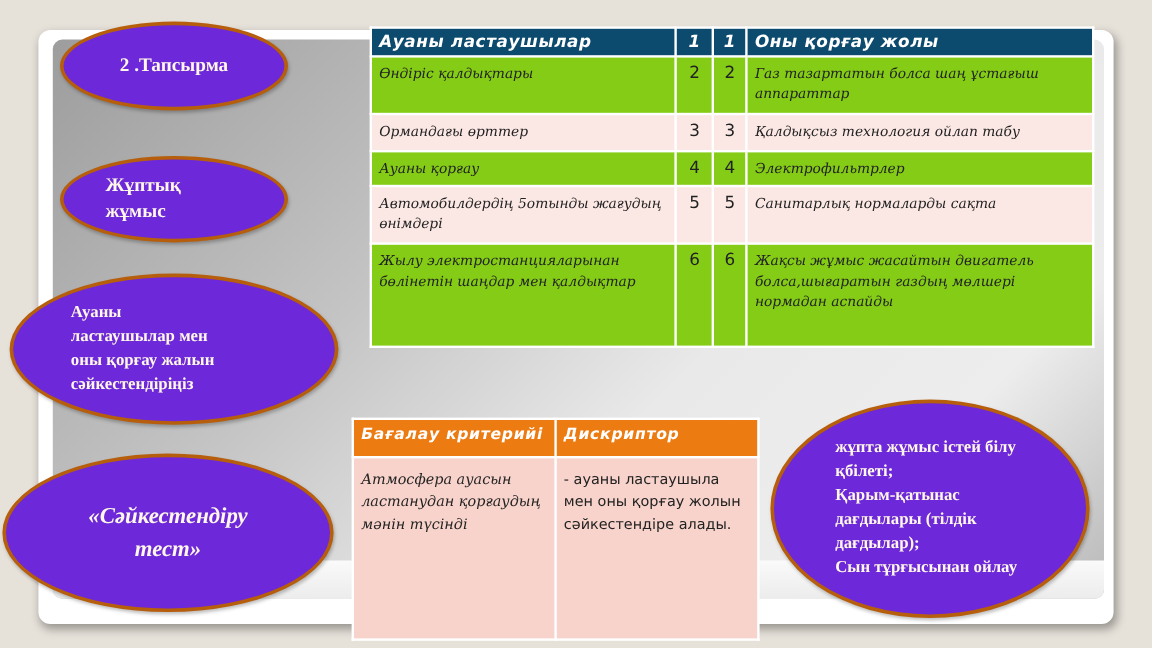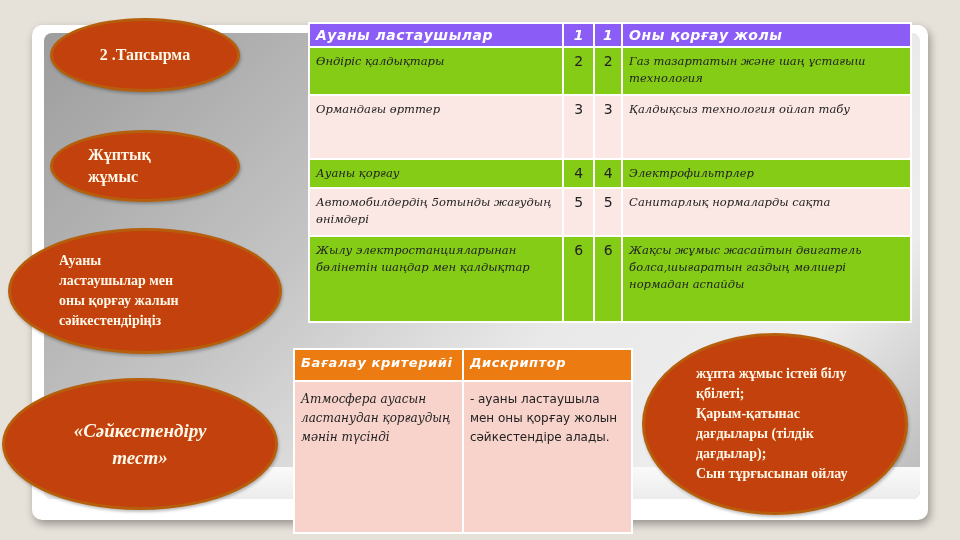--- a/index.html
+++ b/index.html
@@ -26,21 +26,21 @@
   }
   .frame-bottom {
     position: absolute;
     left: 44px; top: 467px;
     width: 876px; height: 32px;
     background: linear-gradient(180deg, #fafafa 0%, #ececec 100%);
     border-radius: 0 0 8px 8px;
   }
   .oval {
     position: absolute;
-    background: #c2410c;
+    background: #6d28d9;
     border: 3px solid #b65e0c;
     border-radius: 50%;
     color: #fff8e8;
     font-family: "Liberation Serif", serif;
     font-weight: bold;
     display: flex;
     flex-direction: column;
     justify-content: center;
     box-shadow: 1px 2px 3px rgba(0,0,0,0.25);
   }
@@ -49,21 +49,21 @@
   #oval-pair { left: 50px; top: 130px; width: 190px; height: 72px; padding-left: 35px; font-size: 16px; line-height: 22px; }
   #oval-instr { left: 8px; top: 228px; width: 274px; height: 126px; padding-left: 48px; font-size: 14px; line-height: 20px; }
   #oval-method { left: 2px; top: 378px; width: 276px; height: 132px; align-items: center; font-size: 19px; line-height: 27px; text-align: center; }
   #oval-method .it { font-style: italic; }
   #oval-skills { left: 642px; top: 333px; width: 266px; height: 182px; padding-left: 51px; font-size: 14px; line-height: 20px; }
 
   table { border-collapse: collapse; position: absolute; }
   td, th { border: 2px solid #ffffff; vertical-align: top; }
   #main-table { left: 308px; top: 22px; width: 604px; }
   #main-table th {
-    background: #8b5cf6;
+    background: #0c4a6e;
     color: #ffffff;
     font-family: "DejaVu Sans", sans-serif;
     font-style: italic;
     font-weight: bold;
     font-size: 14px;
     text-align: left;
     padding: 3px 6px;
     height: 14px;
     letter-spacing: 0.5px;
   }
@@ -130,23 +130,23 @@
       <tr>
     <th>Ауаны ластаушылар</th>
     <th class="num">1</th>
     <th class="num">1</th>
     <th>Оны  қорғау   жолы</th>
   </tr>
   <tr class="odd" style="height:48px">
     <td>Өндіріс  қалдықтары</td>
     <td class="num">2</td>
     <td class="num">2</td>
-    <td>Газ тазартатын  және  шаң ұстағыш  технология</td>
-  </tr>
-  <tr class="even" style="height:64px">
+    <td>Газ тазартатын  болса  шаң ұстағыш  аппараттар</td>
+  </tr>
+  <tr class="even" style="height:31px">
     <td>Ормандағы өрттер</td>
     <td class="num">3</td>
     <td class="num">3</td>
     <td>Қалдықсыз  технология ойлап табу</td>
   </tr>
   <tr class="odd" style="height:29px">
     <td>Ауаны  қорғау</td>
     <td class="num">4</td>
     <td class="num">4</td>
     <td>Электрофильтрлер</td>

